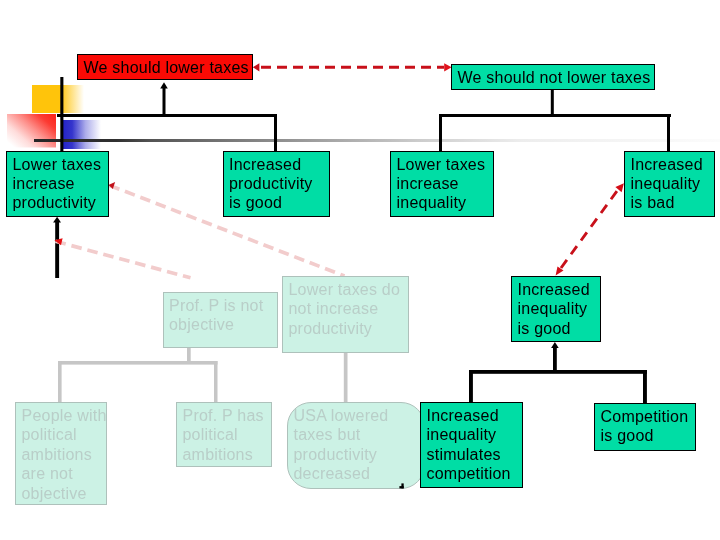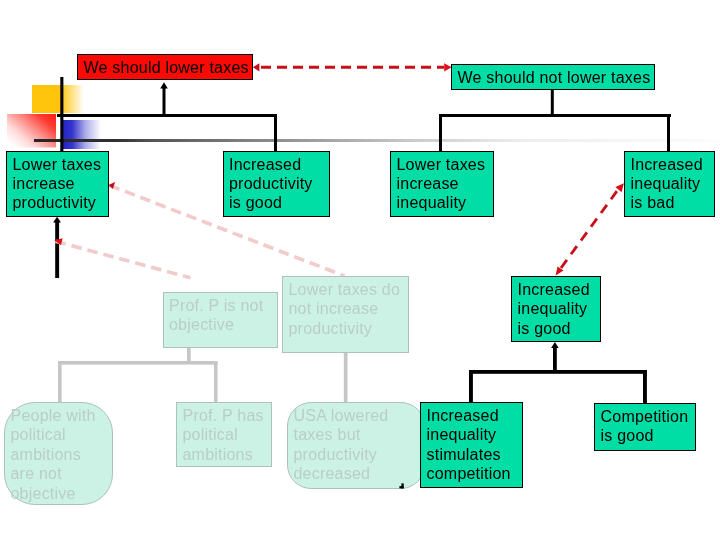--- a/index.html
+++ b/index.html
@@ -127,21 +127,21 @@
 inequality
 is bad</div>
   <div class="node ghost" style="left: 132.5px; top: 292px; width: 115px; height: 56px; margin-left: 30px;">Prof. P is not
 objective</div>
   <div class="node ghost" style="left: 282px; top: 276px; width: 127px; height: 77px;">Lower taxes do
 not increase
 productivity</div>
   <div class="node" style="left: 511px; top: 276px; width: 90px; height: 66px;">Increased
 inequality
 is good</div>
-  <div class="node ghost" style="left: 4px; top: 402px; width: 109px; height: 103px; border-radius: 31px;">People with
+  <div class="node ghost" style="left: 15px; top: 402px; width: 92px; height: 103px;">People with
 political
 ambitions
 are not
 objective</div>
   <div class="node ghost" style="left: 176px; top: 402px; width: 96px; height: 65px;">Prof. P has
 political
 ambitions</div>
   <div class="node ghost" style="left: 287px; top: 402px; width: 138px; height: 87px; border-radius: 24px;">USA lowered
 taxes but
 productivity

